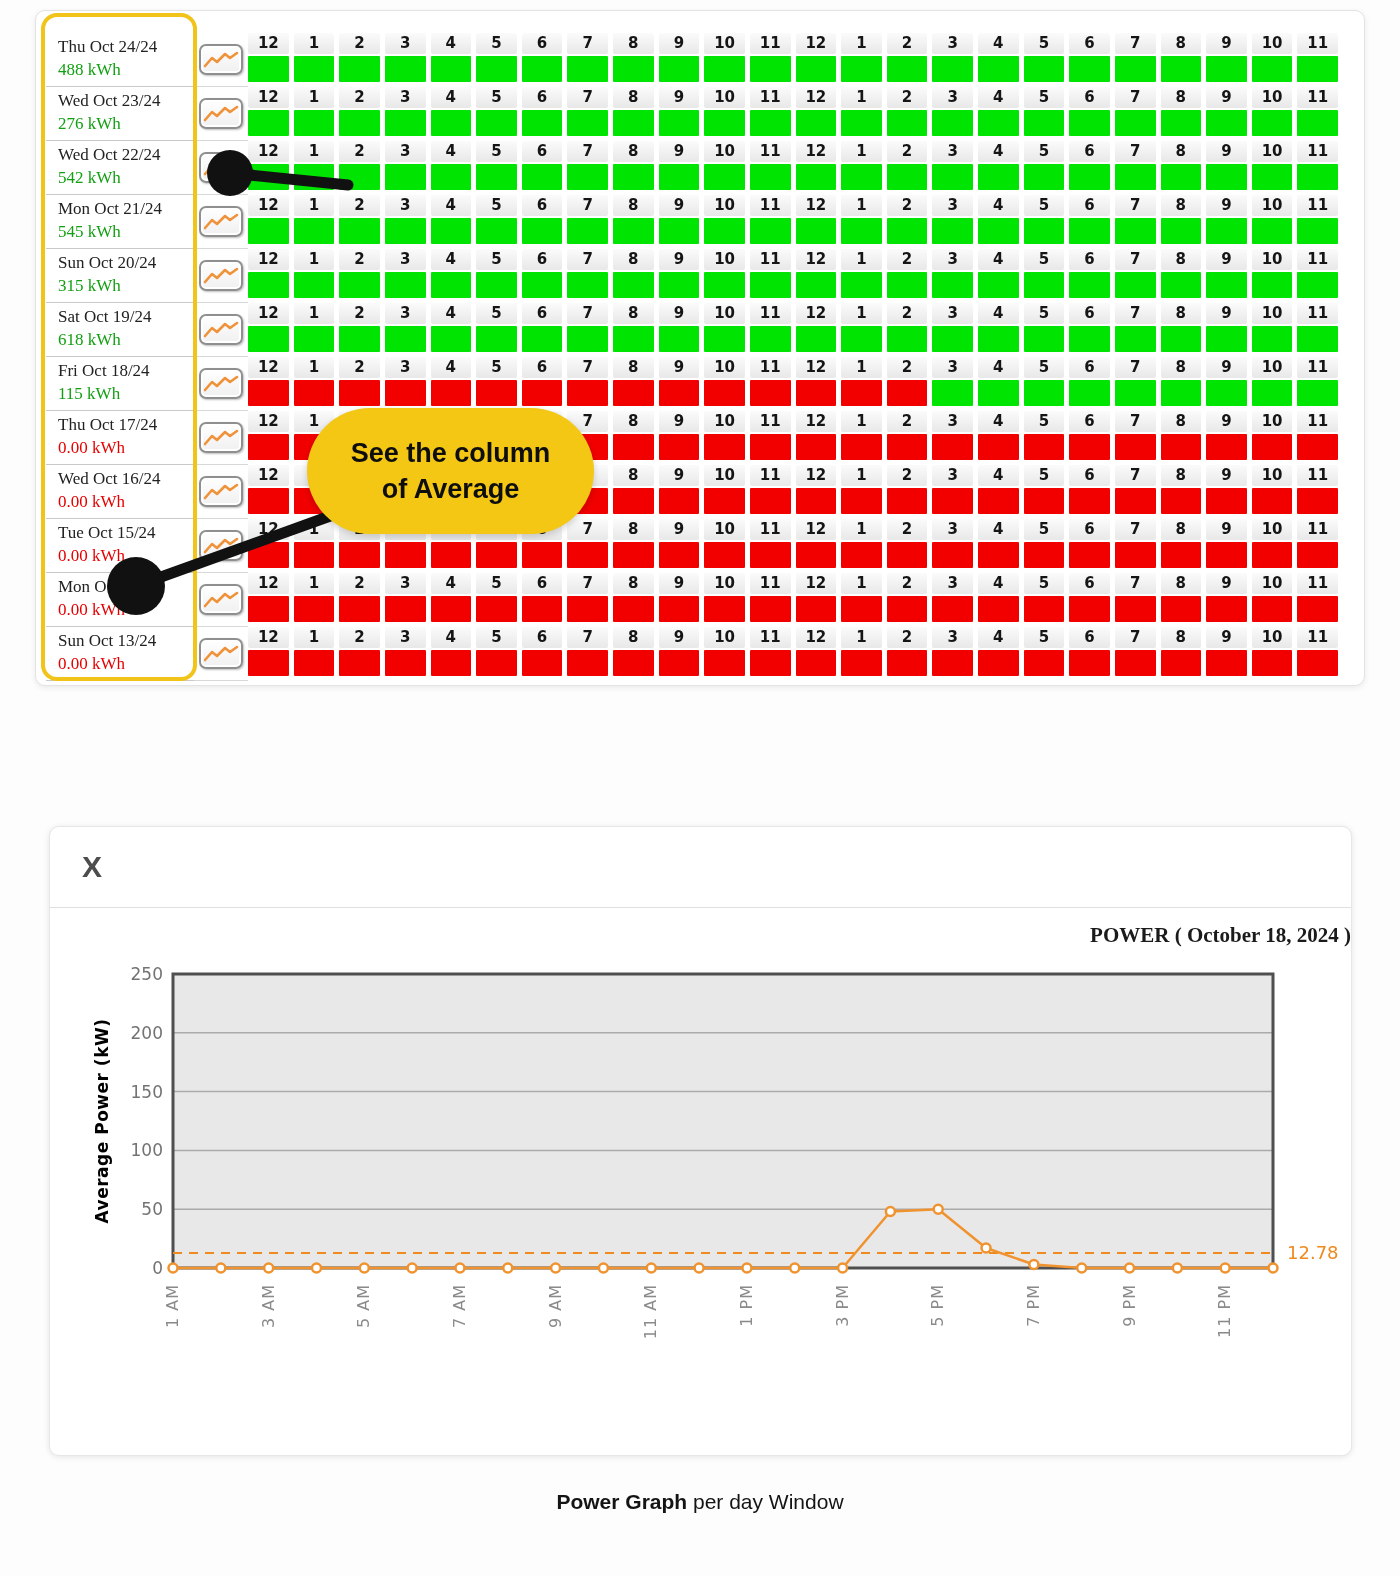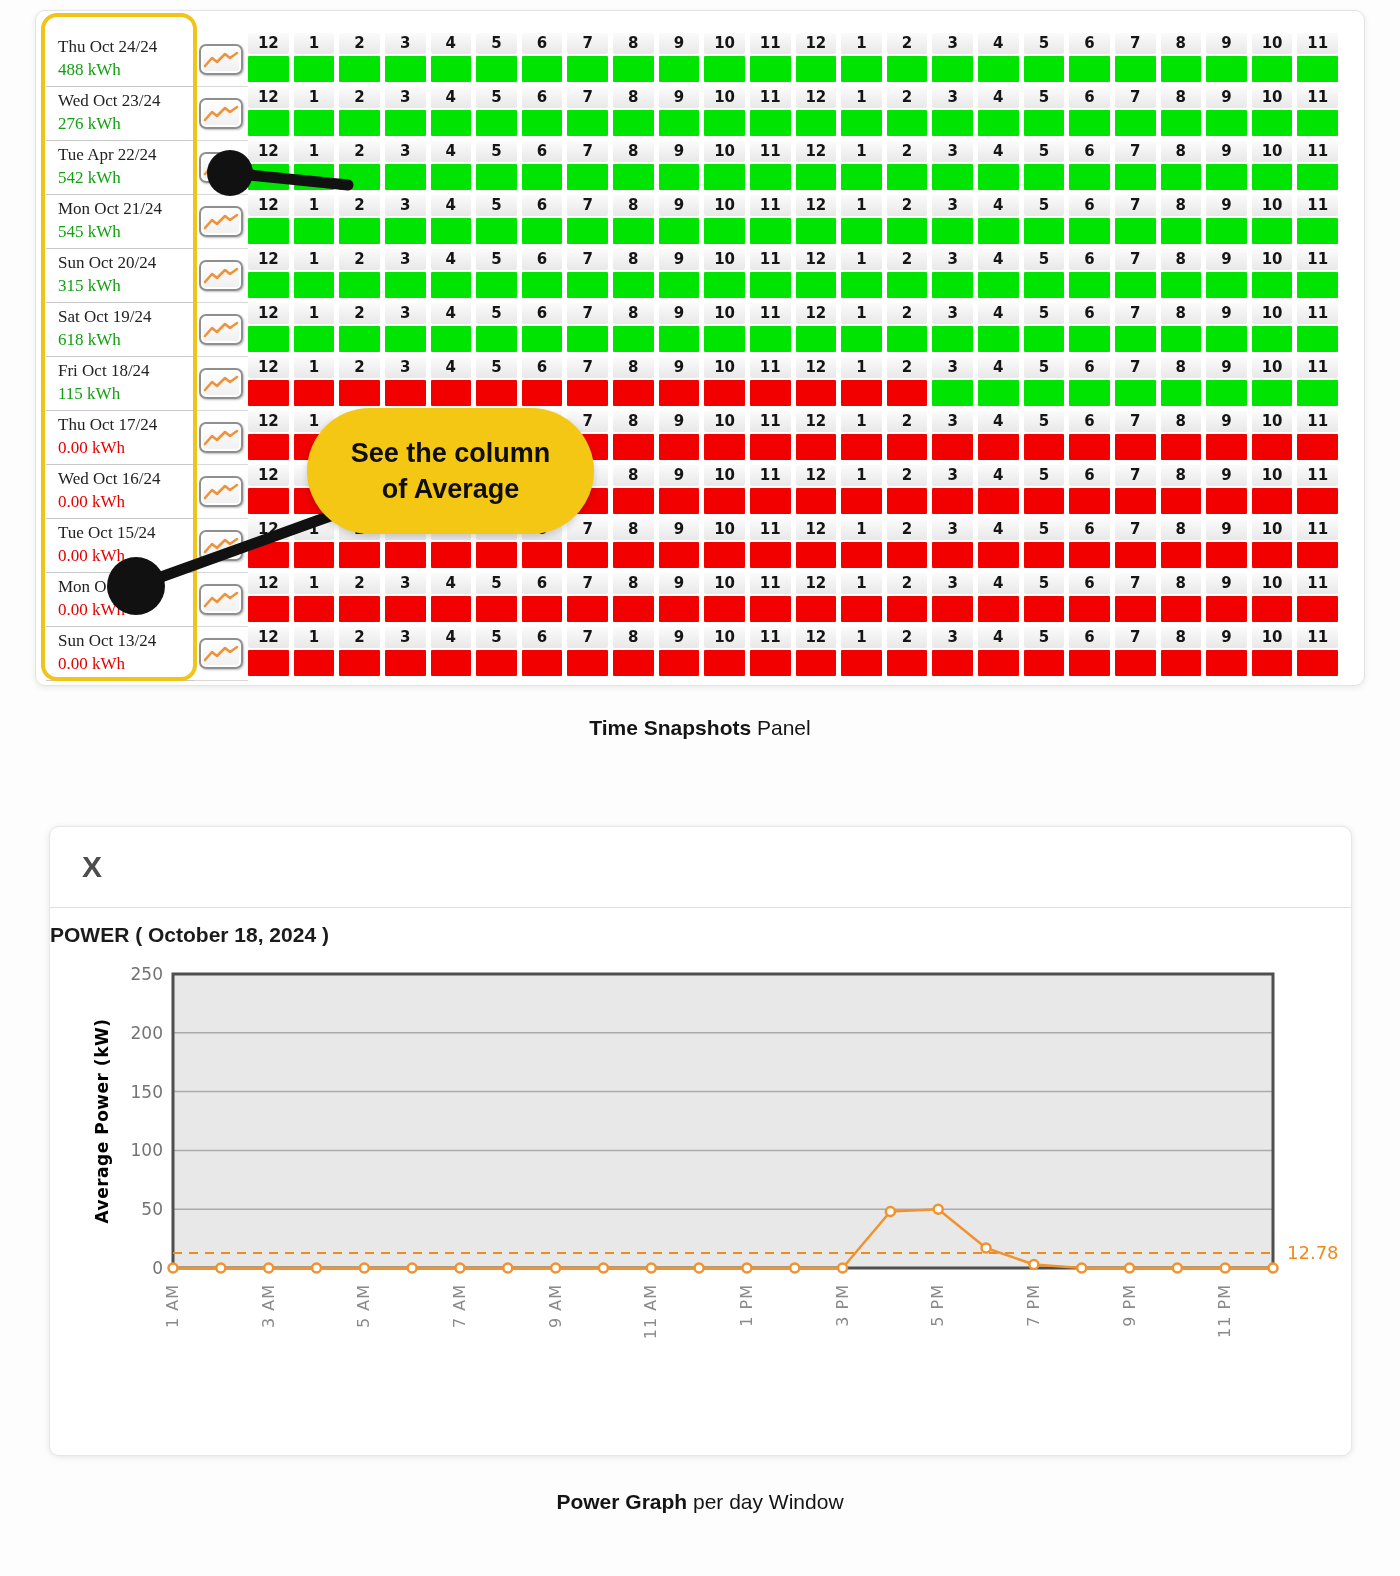--- a/index.html
+++ b/index.html
@@ -49,22 +49,22 @@
   
   .power-card{position:absolute;left:49px;top:826px;width:1303px;height:630px;
     background:#fff;border:1px solid #e7e7e7;border-radius:10px;
     box-shadow:0 1px 6px rgba(0,0,0,.10);box-sizing:border-box;}
   .card-header{height:80px;border-bottom:1px solid #e0e0e0;display:flex;
     align-items:center;padding:0 26px;}
   .card-header h2{font-family:"Liberation Sans",sans-serif;font-weight:bold;
     font-size:26px;letter-spacing:-0.5px;color:#2a2a2a;margin:0;flex:1;}
   .close-btn{font-family:"Liberation Sans",sans-serif;font-weight:bold;font-size:30px;
     color:#4d4d4d;background:none;border:none;cursor:pointer;line-height:1;}
-  .chart-title{position:absolute;left:0;top:96px;width:100%;text-align:left;
-    font-family:Liberation Sans, sans-serif;font-weight:bold;font-size:21px;color:#1b1b1b;}
+  .chart-title{position:absolute;left:0;top:96px;width:100%;text-align:right;
+    font-family:Liberation Serif, serif;font-weight:bold;font-size:21px;color:#1b1b1b;}
   .chart-svg{position:absolute;left:0;top:130px;}
 </style>
 </head>
 <body>
 
 <div class="page">
 
   <section class="snapshot-panel">
     <div id="snapshot-rows">
         <div class="day-row">
@@ -284,21 +284,21 @@
               <div class="hour-block" style="background: rgb(0, 228, 2);"></div>
             </div>
             <div class="hour-col">
               <div class="hour-label">11</div>
               <div class="hour-block" style="background: rgb(0, 228, 2);"></div>
             </div>
           </div>
         </div>
         <div class="day-row">
           <div class="date-cell">
-            <span class="date-text">Tue Apr 22/24</span>
+            <span class="date-text">Wed Oct 22/24</span>
             <span class="energy-text" style="color: rgb(18, 160, 18);">542 kWh</span>
           </div>
           <div class="icon-cell">
             <button class="graph-btn">
               <svg width="38" height="22" viewBox="0 0 38 22">
                 <polyline points="3,17 10,9 15,13 23,5 28,9 35,4" fill="none" stroke="#f0923a" stroke-width="2.6" stroke-linecap="round" stroke-linejoin="round"></polyline>
               </svg>
             </button>
           </div>
           <div class="hours">
@@ -1409,23 +1409,20 @@
       <line x1="100" y1="575" x2="297" y2="504" stroke="#111" stroke-width="11" stroke-linecap="round"></line>
       <circle cx="100" cy="575" r="29" fill="#111"></circle>
     </svg>
 
     <div class="callout callout-2" style="background: rgb(243, 199, 19);">
       <span>See the column</span>
       <span>of Average</span>
     </div>
   </section>
 
-  <div class="caption caption-1">
-    <b>Time Snapshots</b><span> Panel</span>
-  </div>
 
   <section class="power-card">
     <div class="card-header">
       <button class="close-btn">X</button>
     </div>
 
     <div class="chart-title">POWER ( October 18, 2024 )</div>
 
     <svg id="chart" class="chart-svg" width="1303" height="420">
       <rect id="plot-bg" x="123" y="17" width="1100" height="294" fill="#e8e8e8"></rect>

